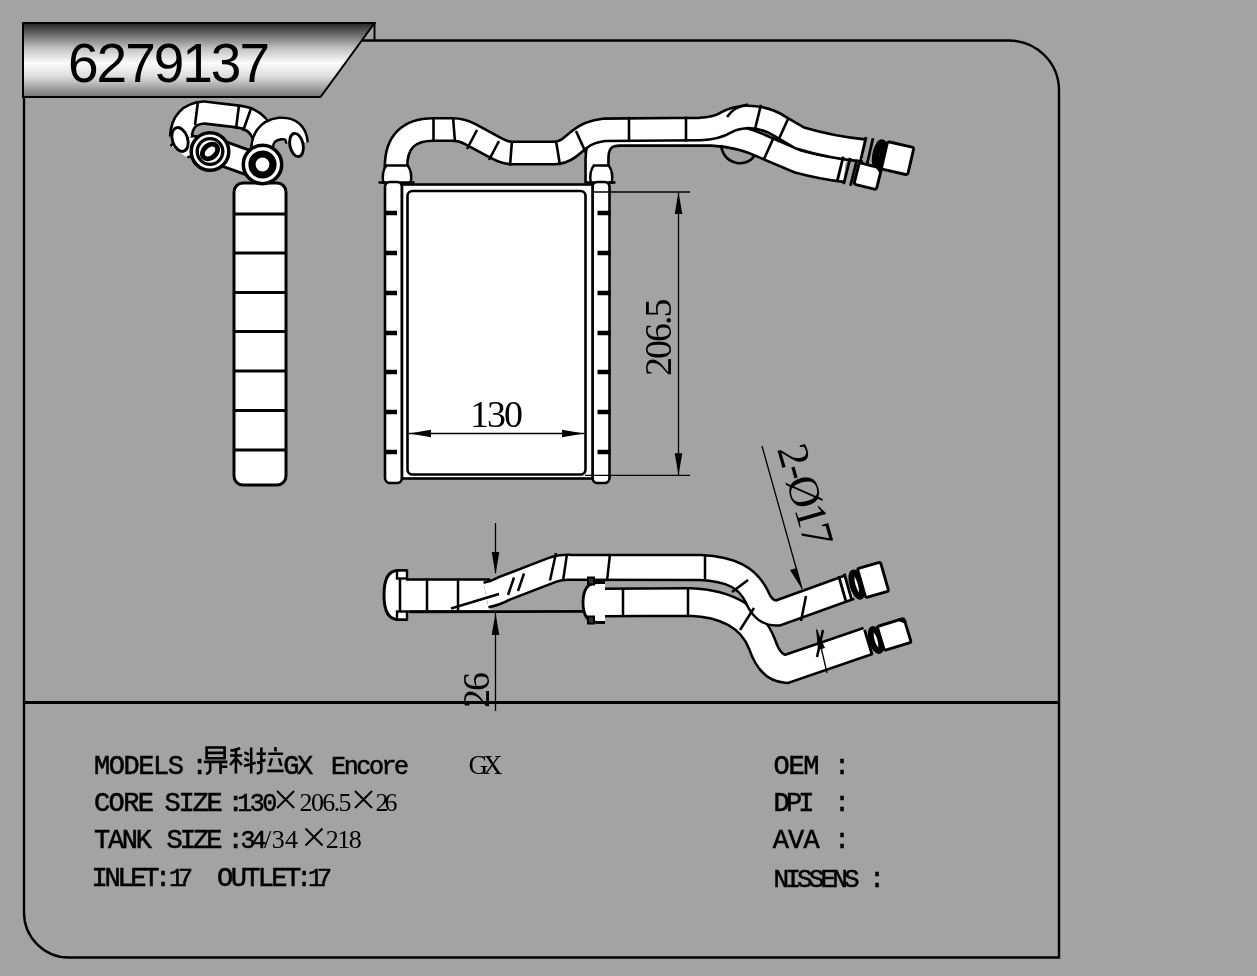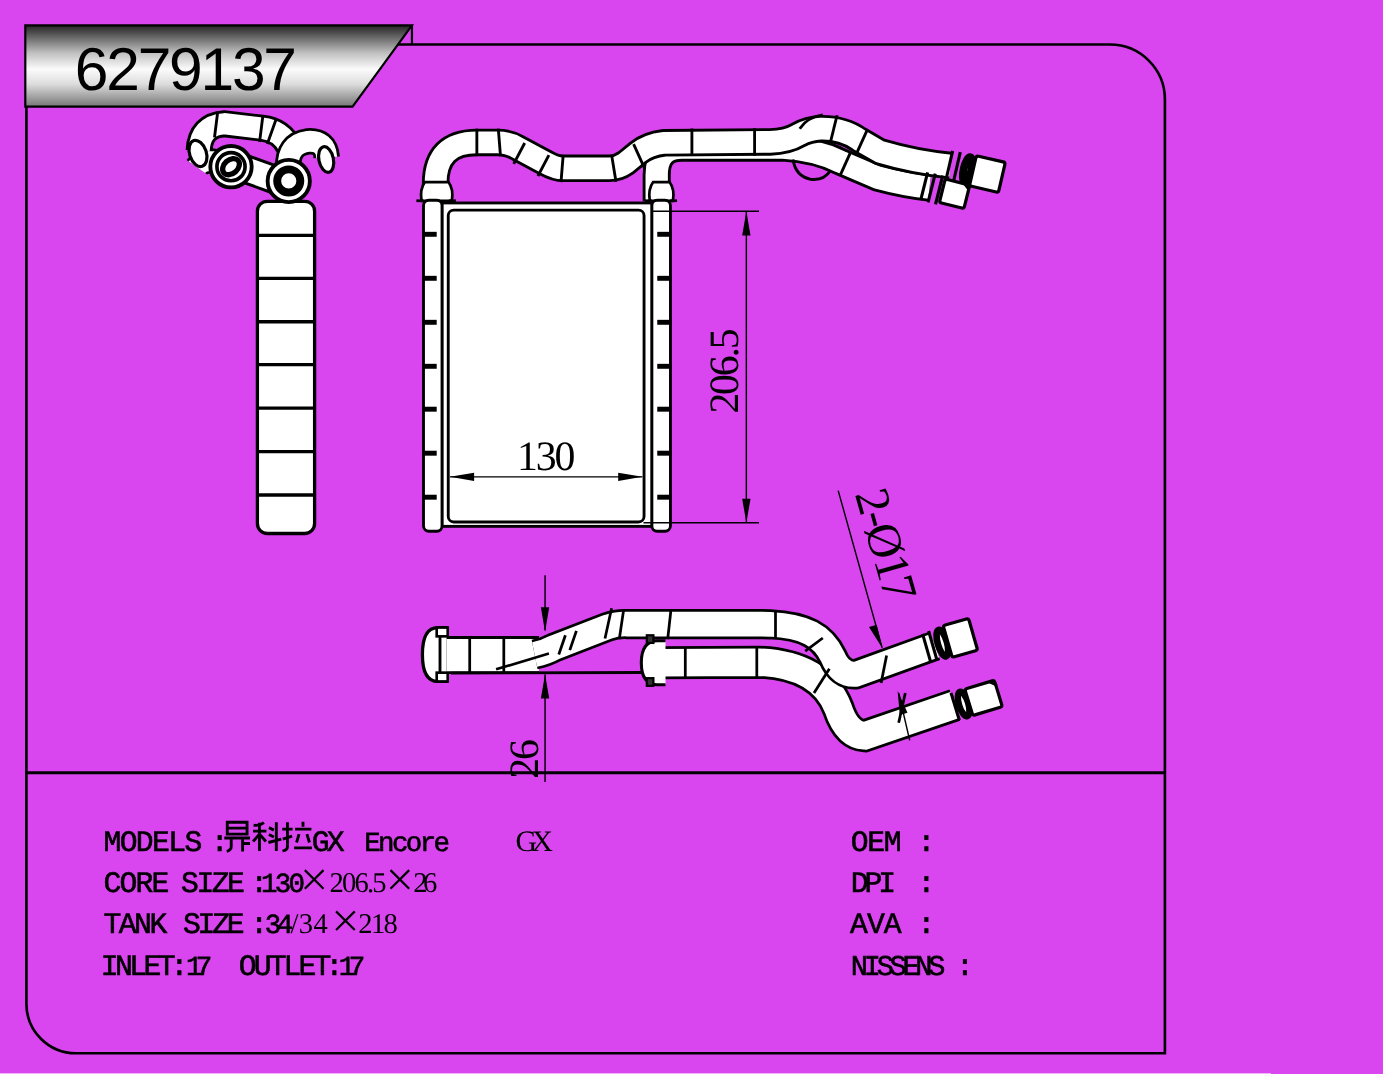--- a/index.html
+++ b/index.html
@@ -1,16 +1,16 @@
 <!DOCTYPE html>
 <html><head>
 <meta charset="utf-8">
 <style>
   html,body{margin:0;padding:0;background:#ffffff;}
-  #page{position:relative;width:1257px;height:976px;background:#d946ef;overflow:hidden;}
+  #page{position:relative;width:1257px;height:976px;background:#a3a3a3;overflow:hidden;}
   svg{display:block;}
 </style>
 </head>
 <body>
 <div id="page">
 <svg width="1257" height="976" viewBox="0 0 1257 976">
 <defs>
   <linearGradient id="bannerGrad" x1="0" y1="0" x2="0" y2="1">
     <stop offset="0" stop-color="#242424"></stop>
     <stop offset="0.34" stop-color="#c0c0c0"></stop>

